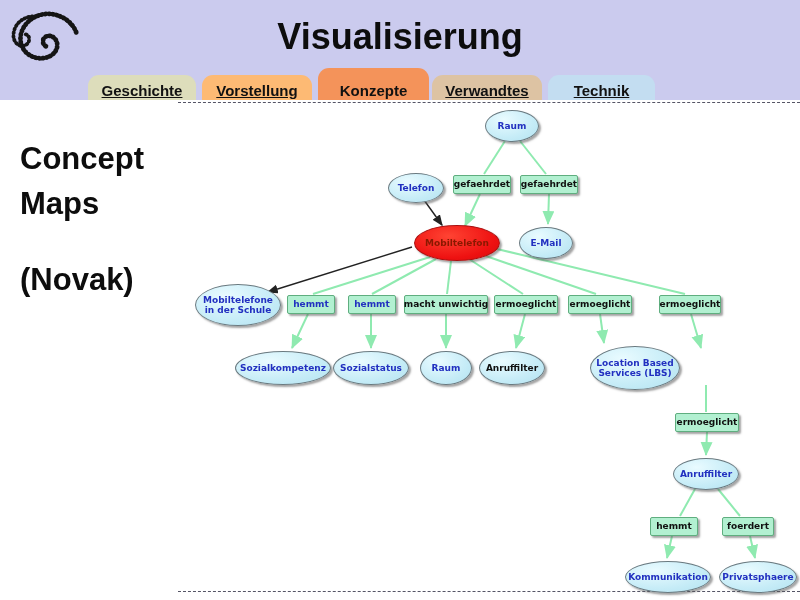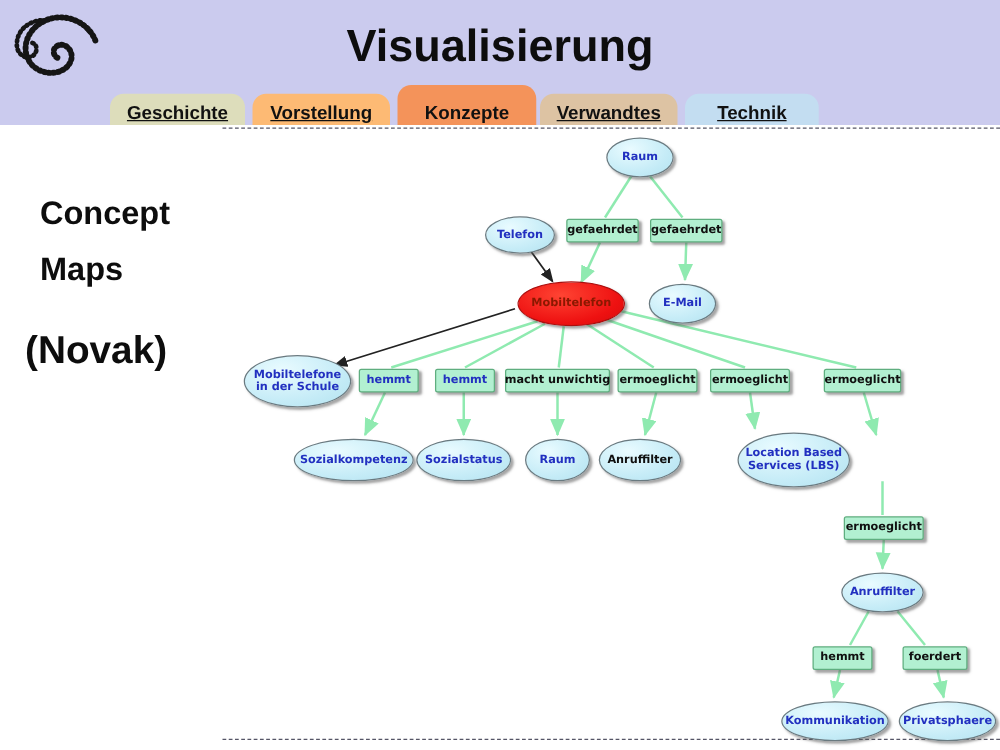--- a/index.html
+++ b/index.html
@@ -35,21 +35,21 @@
   .tab:nth-child(4){left:432px;width:110px;}
   .tab:nth-child(5){left:548px;width:107px;}
   .tab .lbl{text-decoration:underline;}
   .tab.active .lbl{text-decoration:none;}
 
   
   .side-text{
     position:absolute;left:20px;top:136px;width:158px;
     font-weight:bold;color:#0d0d0d;
   }
-  .side-title{font-size:26px;line-height:45px;margin:12px;}
+  .side-title{font-size:31px;line-height:45px;margin:0;}
   .side-sub{font-size:31px;margin:0;position:absolute;top:126px;left:0;white-space:nowrap;}
 
   
   .content{
     position:absolute;left:178px;top:102px;width:622px;height:490px;
     border-top:1px dashed #555566;border-bottom:1px dashed #555566;
     background:#ffffff;box-sizing:border-box;
   }
   .edges-svg{position:absolute;left:0;top:0;width:622px;height:490px;}
 

